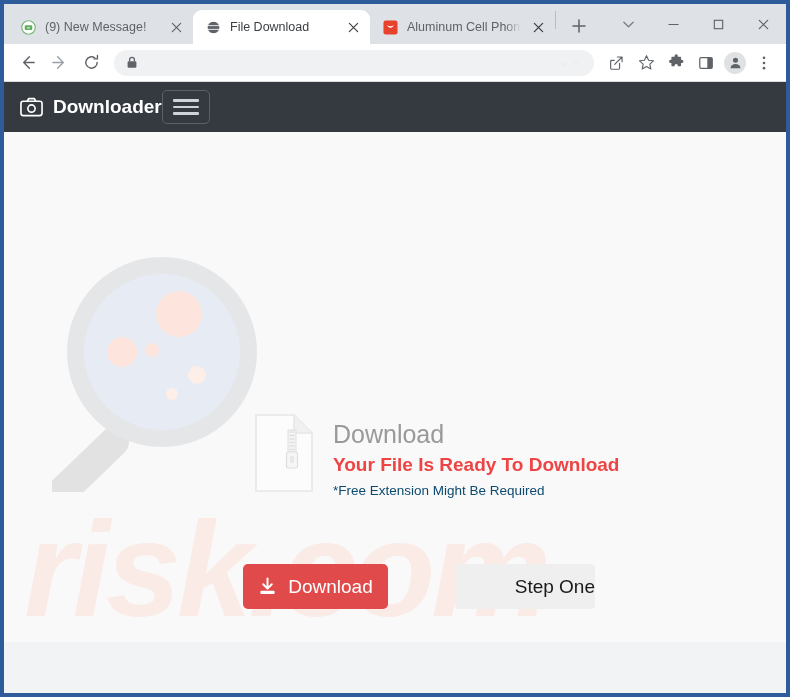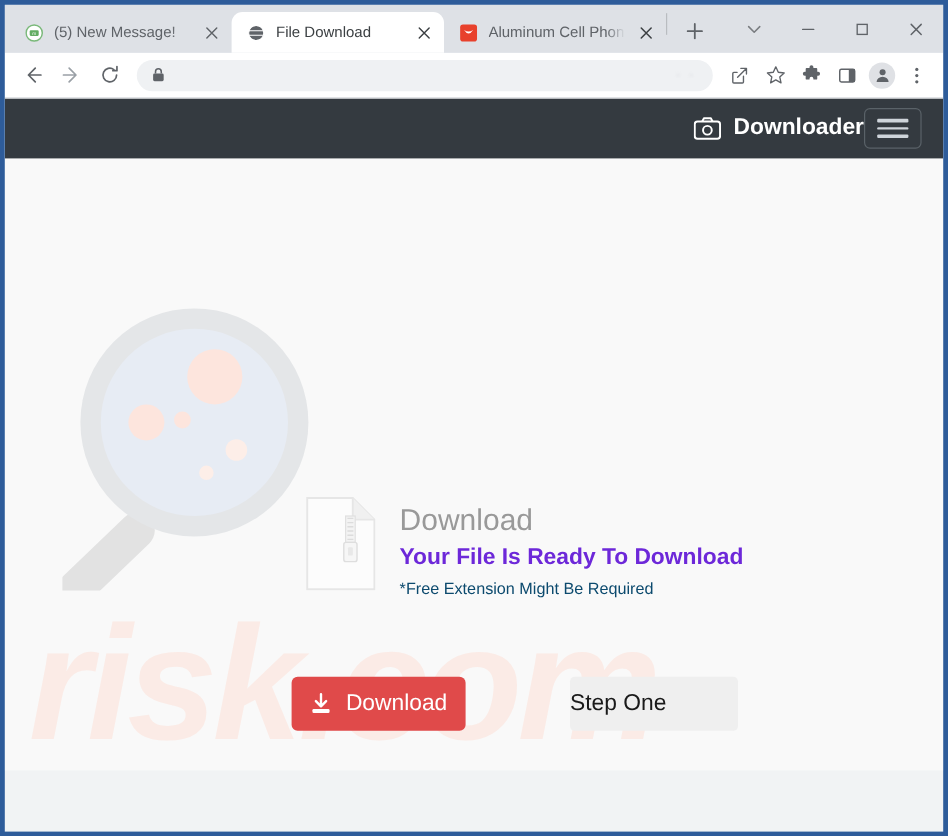--- a/index.html
+++ b/index.html
@@ -136,21 +136,21 @@
     position: relative;
     height: 560px;
     background: #f9f9f9;
     overflow: hidden;
   }
   #siteheader {
     height: 50px;
     background: #343a40;
     display: flex;
     align-items: center;
-    justify-content: flex-end;
+    justify-content: flex-start;
     padding: 0 18px 0 16px;
     position: relative;
     z-index: 5;
   }
   #brand {
     display: flex; align-items: center; gap: 10px;
     color: #ffffff;
     font-size: 19px;
     font-weight: bold;
   }
@@ -197,68 +197,68 @@
     position: absolute;
     left: 228px; top: 282px;
     display: flex; align-items: flex-start; gap: 20px;
   }
   #filetext { padding-top: 6px; }
   #dl-title {
     font-size: 25px; color: #999999; font-weight: normal;
     line-height: 1.15;
   }
   #dl-ready {
-    font-size: 19px; color: #6d28d9; font-weight: bold;
+    font-size: 19px; color: #ef4444; font-weight: bold;
     margin-top: 5px;
   }
   #dl-note {
     font-size: 13.5px; color: #0c4a6e; margin-top: 7px;
   }
   #dlbtn {
     position: absolute;
     left: 216px; top: 432px;
     width: 145px; height: 45px;
     background: #e04a4a;
     border-radius: 5px;
     display: flex; align-items: center; justify-content: center;
     gap: 11px;
     color: #ffffff;
     font-size: 19px;
     border: none;
     cursor: pointer;
   }
   #steponebtn {
     position: absolute;
-    left: 448px; top: 432px;
+    left: 428px; top: 432px;
     width: 140px; height: 45px;
     background: #efefef;
     border: none;
     border-radius: 4px;
     color: #1a1a1a;
     font-size: 19px;
-    display: flex; align-items: center; justify-content: flex-start;
+    display: flex; align-items: center; justify-content: flex-end;
     cursor: pointer;
   }
 </style>
 </head>
 <body>
 
 <div id="window">
 
   <div id="tabstrip">
 
     <div class="tab inactive">
       <span class="favicon">
         <svg width="15" height="15" viewBox="0 0 16 16">
           <circle cx="8" cy="8" r="7.2" fill="#ffffff" stroke="#7ab97a" stroke-width="1.3"></circle>
           <rect x="4" y="5.6" width="8" height="5" rx="1" fill="#63ad63"></rect>
           <text x="8" y="9.8" font-size="4" fill="#ffffff" text-anchor="middle" font-family="Liberation Sans">m</text>
         </svg>
       </span>
-      <span class="tabtitle">(5) New Message!</span>
+      <span class="tabtitle">(9) New Message!</span>
       <span class="tabclose">
         <svg width="11" height="11" viewBox="0 0 12 12">
           <path d="M1.5 1.5 L10.5 10.5 M10.5 1.5 L1.5 10.5" stroke="#5f6368" stroke-width="1.3" stroke-linecap="round"></path>
         </svg>
       </span>
     </div>
 
     <div class="tab active">
       <span class="favicon">
         <svg width="15" height="15" viewBox="0 0 16 16">

